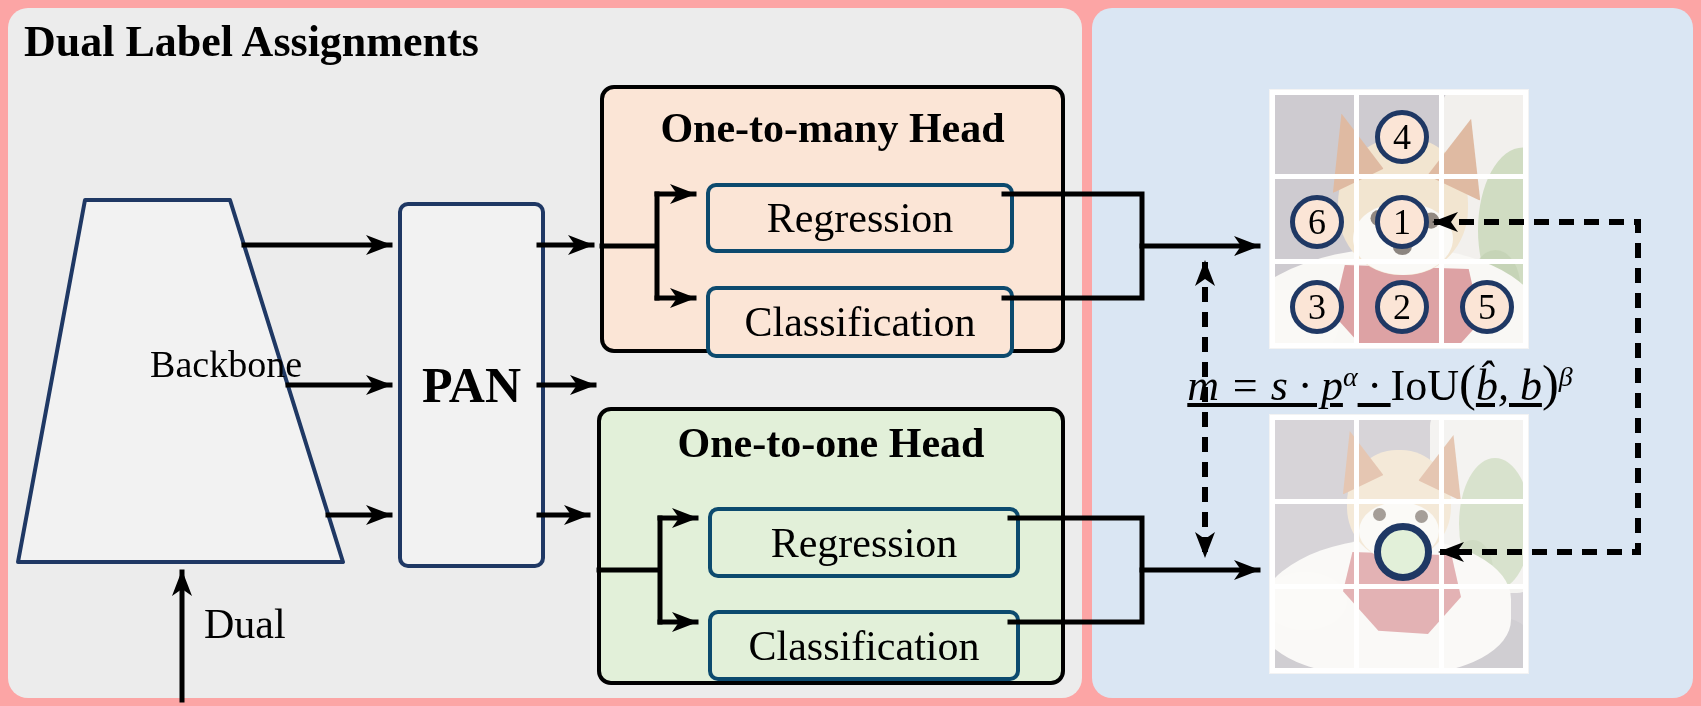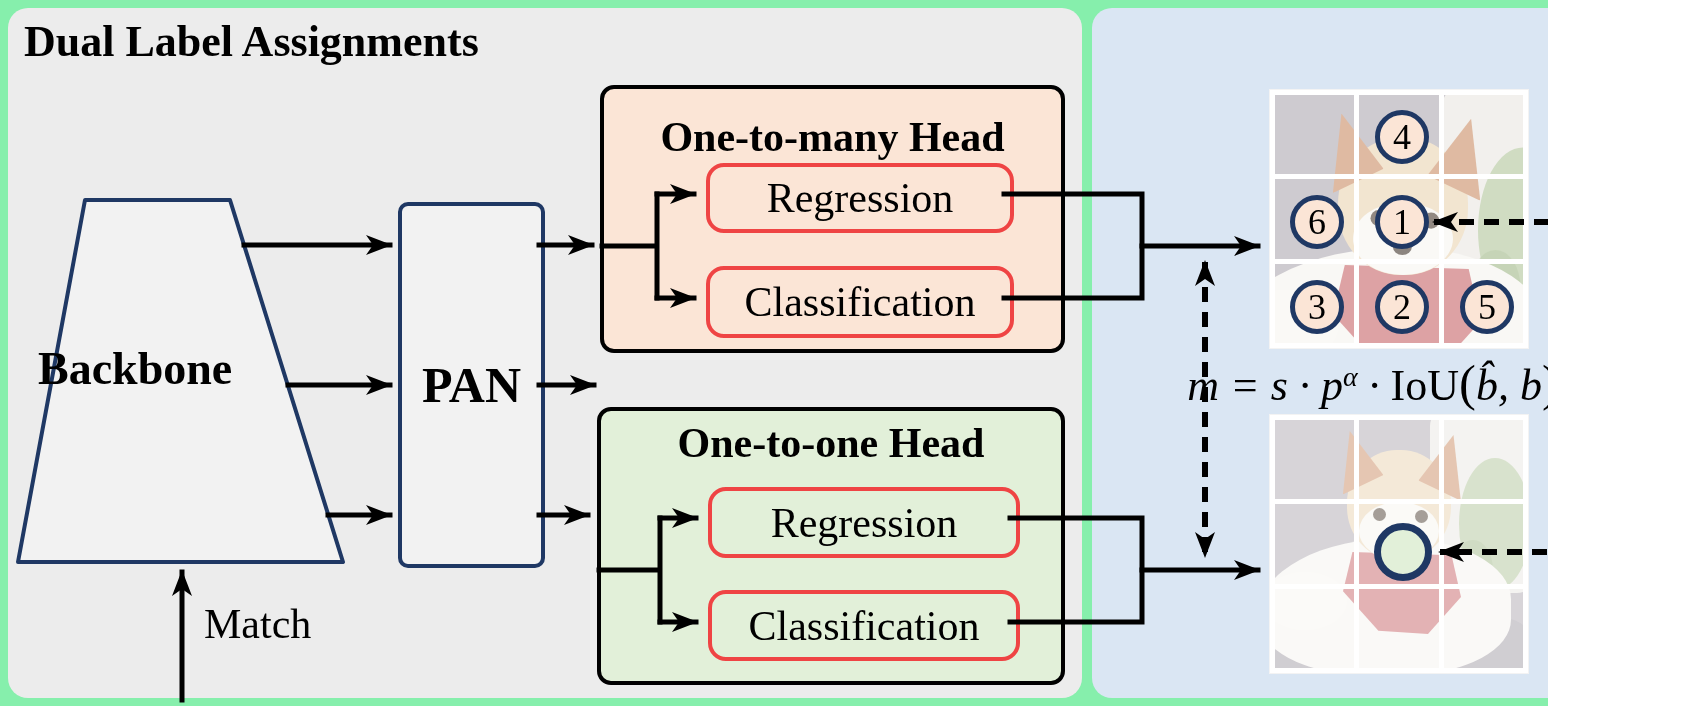--- a/index.html
+++ b/index.html
@@ -1,50 +1,50 @@
 <!DOCTYPE html>
 <html><head>
 <meta charset="utf-8">
 <style>
   html,body{margin:0;padding:0;background:#ffffff;}
-  .stage{position:relative;width:1548px;height:706px;background:#86efac;overflow:hidden;
+  .stage{position:relative;width:1701px;height:706px;background:#fca5a5;overflow:hidden;
          font-family:"Liberation Serif","DejaVu Serif",serif;color:#000;}
 
   
   .panel{position:absolute;border-radius:20px;}
   .panel-left{left:8px;top:8px;width:1074px;height:690px;background:#ececec;z-index:0;}
   .panel-right{left:1092px;top:8px;width:601px;height:690px;background:#dae6f3;z-index:0;}
 
   .panel-title{position:absolute;font-weight:bold;font-size:44px;line-height:1.1;z-index:7;white-space:nowrap;}
   .title-left{left:24px;top:18px;}
   .title-right{left:1092px;top:18px;width:601px;text-align:center;}
 
   
   .shapes,.wires{position:absolute;left:0;top:0;width:1701px;height:706px;pointer-events:none;}
   .shapes{z-index:1;}
   .wires{z-index:6;}
 
   
   .pan-box{position:absolute;left:398px;top:202px;width:139px;height:358px;background:#f2f2f2;
            border:4px solid #1f3864;border-radius:10px;z-index:2;display:flex;align-items:center;justify-content:center;
            font-weight:bold;font-size:50px;}
-  .backbone-label{position:absolute;left:38px;top:342px;width:264px;text-align:left;
-                  font-weight:bold;font-size:46px;z-index:7;}
+  .backbone-label{position:absolute;left:38px;top:342px;width:264px;text-align:right;
+                  font-weight:normal;font-size:38px;z-index:7;}
   .input-label{position:absolute;left:204px;top:600px;font-size:42px;z-index:7;}
 
   
   .head{position:absolute;border:4px solid #000;border-radius:14px;z-index:2;}
   .head-o2m{left:600px;top:85px;width:457px;height:260px;background:#fbe5d6;}
   .head-o2o{left:597px;top:407px;width:460px;height:270px;background:#e2f0d9;}
   .head-title{position:absolute;left:0;width:100%;text-align:center;font-weight:bold;font-size:42px;}
-  .head-o2m .head-title{top:24px;}
+  .head-o2m .head-title{top:15px;}
   .head-o2o .head-title{top:8px;}
 
-  .subbox{position:absolute;border:4px solid #ef4444;border-radius:18px;z-index:2;
-          display:flex;align-items:center;justify-content:center;font-size:42px;}
+  .subbox{position:absolute;border:4px solid #0c4a6e;border-radius:10px;z-index:2;
+          display:flex;align-items:center;justify-content:center;font-size:42px;margin-top:20px;}
   .subbox-peach{background:#fbe5d6;}
   .subbox-green{background:#e2f0d9;}
   .reg1{left:706px;top:163px;width:300px;height:62px;}
   .cls1{left:706px;top:266px;width:300px;height:64px;}
   .reg2{left:708px;top:487px;width:304px;height:63px;}
   .cls2{left:708px;top:590px;width:304px;height:63px;}
 
   
   .img{position:absolute;left:1270px;width:258px;height:258px;background:#ffffff;z-index:2;box-shadow:0 0 0 1px #f3f3f3;}
   .img-top{top:90px;}
@@ -81,21 +81,21 @@
               background:#fbe5d6;display:flex;align-items:center;justify-content:center;
               font-size:36px;line-height:1;z-index:7;}
   .c-4{left:105px;top:20px;} .c-6{left:20px;top:105px;} .c-1{left:105px;top:105px;}
   .c-3{left:20px;top:190px;} .c-2{left:105px;top:190px;} .c-5{left:190px;top:190px;}
   .gt-circle{position:absolute;left:104px;top:108px;width:44px;height:44px;border:7px solid #1f3864;
              border-radius:50%;background:#e2f0d9;z-index:7;}
 
   
   .formula{position:absolute;left:1160px;top:354px;width:440px;text-align:center;font-size:44px;
            z-index:7;white-space:nowrap;}
-  .formula .it{font-style:italic;}
+  .formula .it{font-style:italic;text-decoration:underline;}
   .formula .rm{font-style:normal;}
   .formula .paren{font-style:normal;font-size:115%;}
   .formula sup{font-style:italic;font-size:28px;vertical-align:14px;}
 </style>
 </head>
 <body>
 
 <div class="stage">
 
   <div class="panel panel-left"></div>
@@ -104,21 +104,21 @@
   <svg class="shapes" viewBox="0 0 1701 706">
     <polygon points="85,200 230,200 343,562 18,562" fill="#f2f2f2" stroke="#1f3864" stroke-width="4" stroke-linejoin="round"></polygon>
   </svg>
 
   <div class="panel-title title-left">Dual Label Assignments</div>
 
   <div class="backbone-label">Backbone</div>
   <div class="pan-box">
     <span>PAN</span>
   </div>
-  <div class="input-label">Match</div>
+  <div class="input-label">Dual</div>
 
   <div class="head head-o2m">
     <div class="head-title">One-to-many Head</div>
   </div>
   <div class="subbox subbox-peach reg1">
     <span>Regression</span>
   </div>
   <div class="subbox subbox-peach cls1">
     <span>Classification</span>
   </div>

